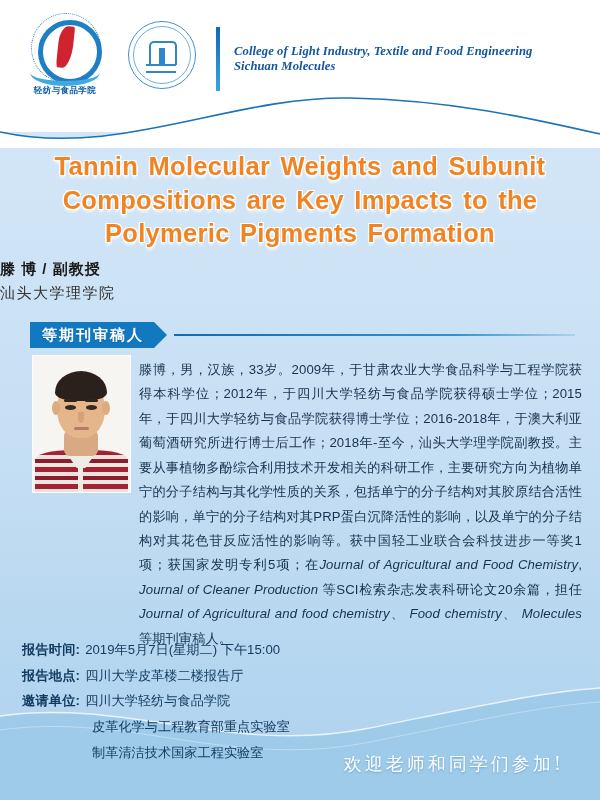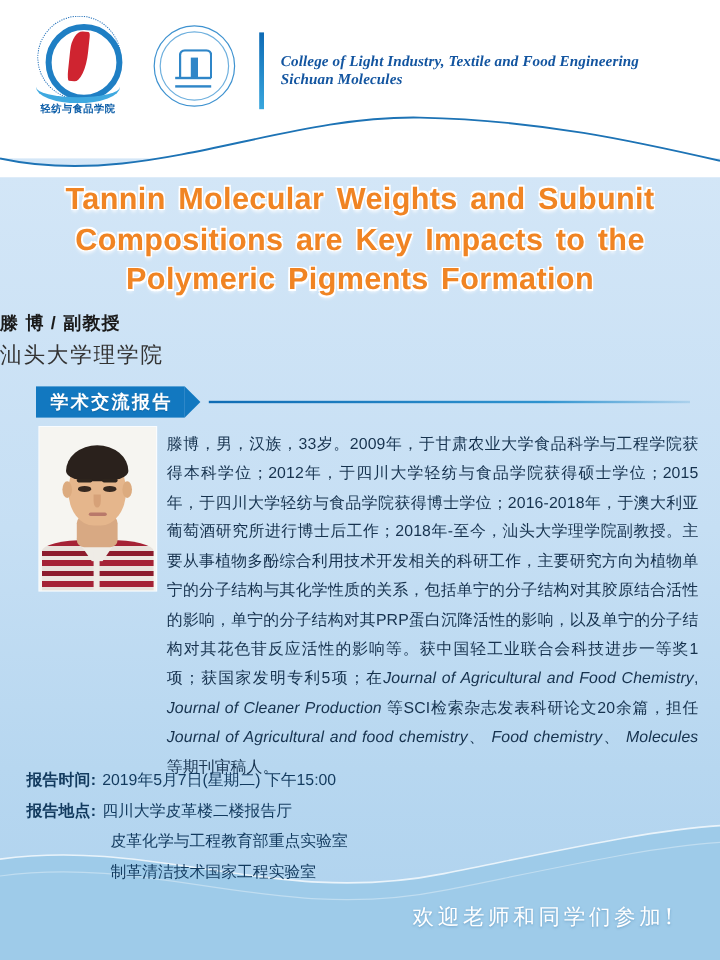--- a/index.html
+++ b/index.html
@@ -99,21 +99,21 @@
     word-spacing:3px;
   }
 
   
   .speaker{
     position:absolute;left:0;top:260px;width:600px;text-align:left;z-index:5;
   }
   .speaker-name{font-size:15px;font-weight:bold;color:#1a1a1a;letter-spacing:1px;}
   .speaker-aff{
     margin-top:5px;font-family:"DejaVu Serif","Liberation Serif",serif;
-    font-size:18px;color:#333;letter-spacing:1.5px;
+    font-size:15px;color:#333;letter-spacing:1.5px;
   }
 
   
   .section-tag-row{
     position:absolute;left:30px;top:322px;width:545px;height:26px;z-index:5;
     display:flex;align-items:center;
   }
   .tag{
     position:relative;height:26px;background:#1278c0;
     display:flex;align-items:center;padding:0 10px 0 12px;flex:0 0 auto;
@@ -239,21 +239,21 @@
 
   <div class="title">Tannin Molecular Weights and Subunit Compositions are Key Impacts to the Polymeric Pigments Formation</div>
 
   <div class="speaker">
     <div class="speaker-name">滕 博 / 副教授</div>
     <div class="speaker-aff">汕头大学理学院</div>
   </div>
 
   <div class="section-tag-row">
     <div class="tag">
-      <span class="tag-label">学术交流报告</span>
+      <span class="tag-label">等期刊审稿人</span>
     </div>
     <div class="tag-line"></div>
   </div>
 
   <div class="photo">
     <div class="bg"></div>
     <div class="shirt"></div>
     <div class="collar"></div>
     <div class="placket"></div>
     <div class="neck"></div>
@@ -273,20 +273,24 @@
 
   <div class="details">
     <div class="row">
       <span class="lbl">报告时间:</span>
       <span class="val">2019年5月7日(星期二) 下午15:00</span>
     </div>
     <div class="row">
       <span class="lbl">报告地点:</span>
       <span class="val">四川大学皮革楼二楼报告厅</span>
     </div>
+    <div class="row">
+      <span class="lbl">邀请单位:</span>
+      <span class="val">四川大学轻纺与食品学院</span>
+    </div>
     <div class="cont">皮革化学与工程教育部重点实验室</div>
     <div class="cont">制革清洁技术国家工程实验室</div>
   </div>
 
   <svg class="bottom-wave" viewBox="0 0 600 130" preserveAspectRatio="none">
     <path d="M0,46 C130,28 230,86 370,58 C470,38 540,22 600,18 L600,130 L0,130 Z" fill="#9ecbe9"></path>
     <path d="M0,46 C130,28 230,86 370,58 C470,38 540,22 600,18" fill="none" stroke="#ffffff" stroke-width="1.4" opacity=".75"></path>
     <path d="M0,60 C130,42 230,100 370,72 C470,52 540,36 600,32" fill="none" stroke="#ffffff" stroke-width="1" opacity=".35"></path>
   </svg>
 

